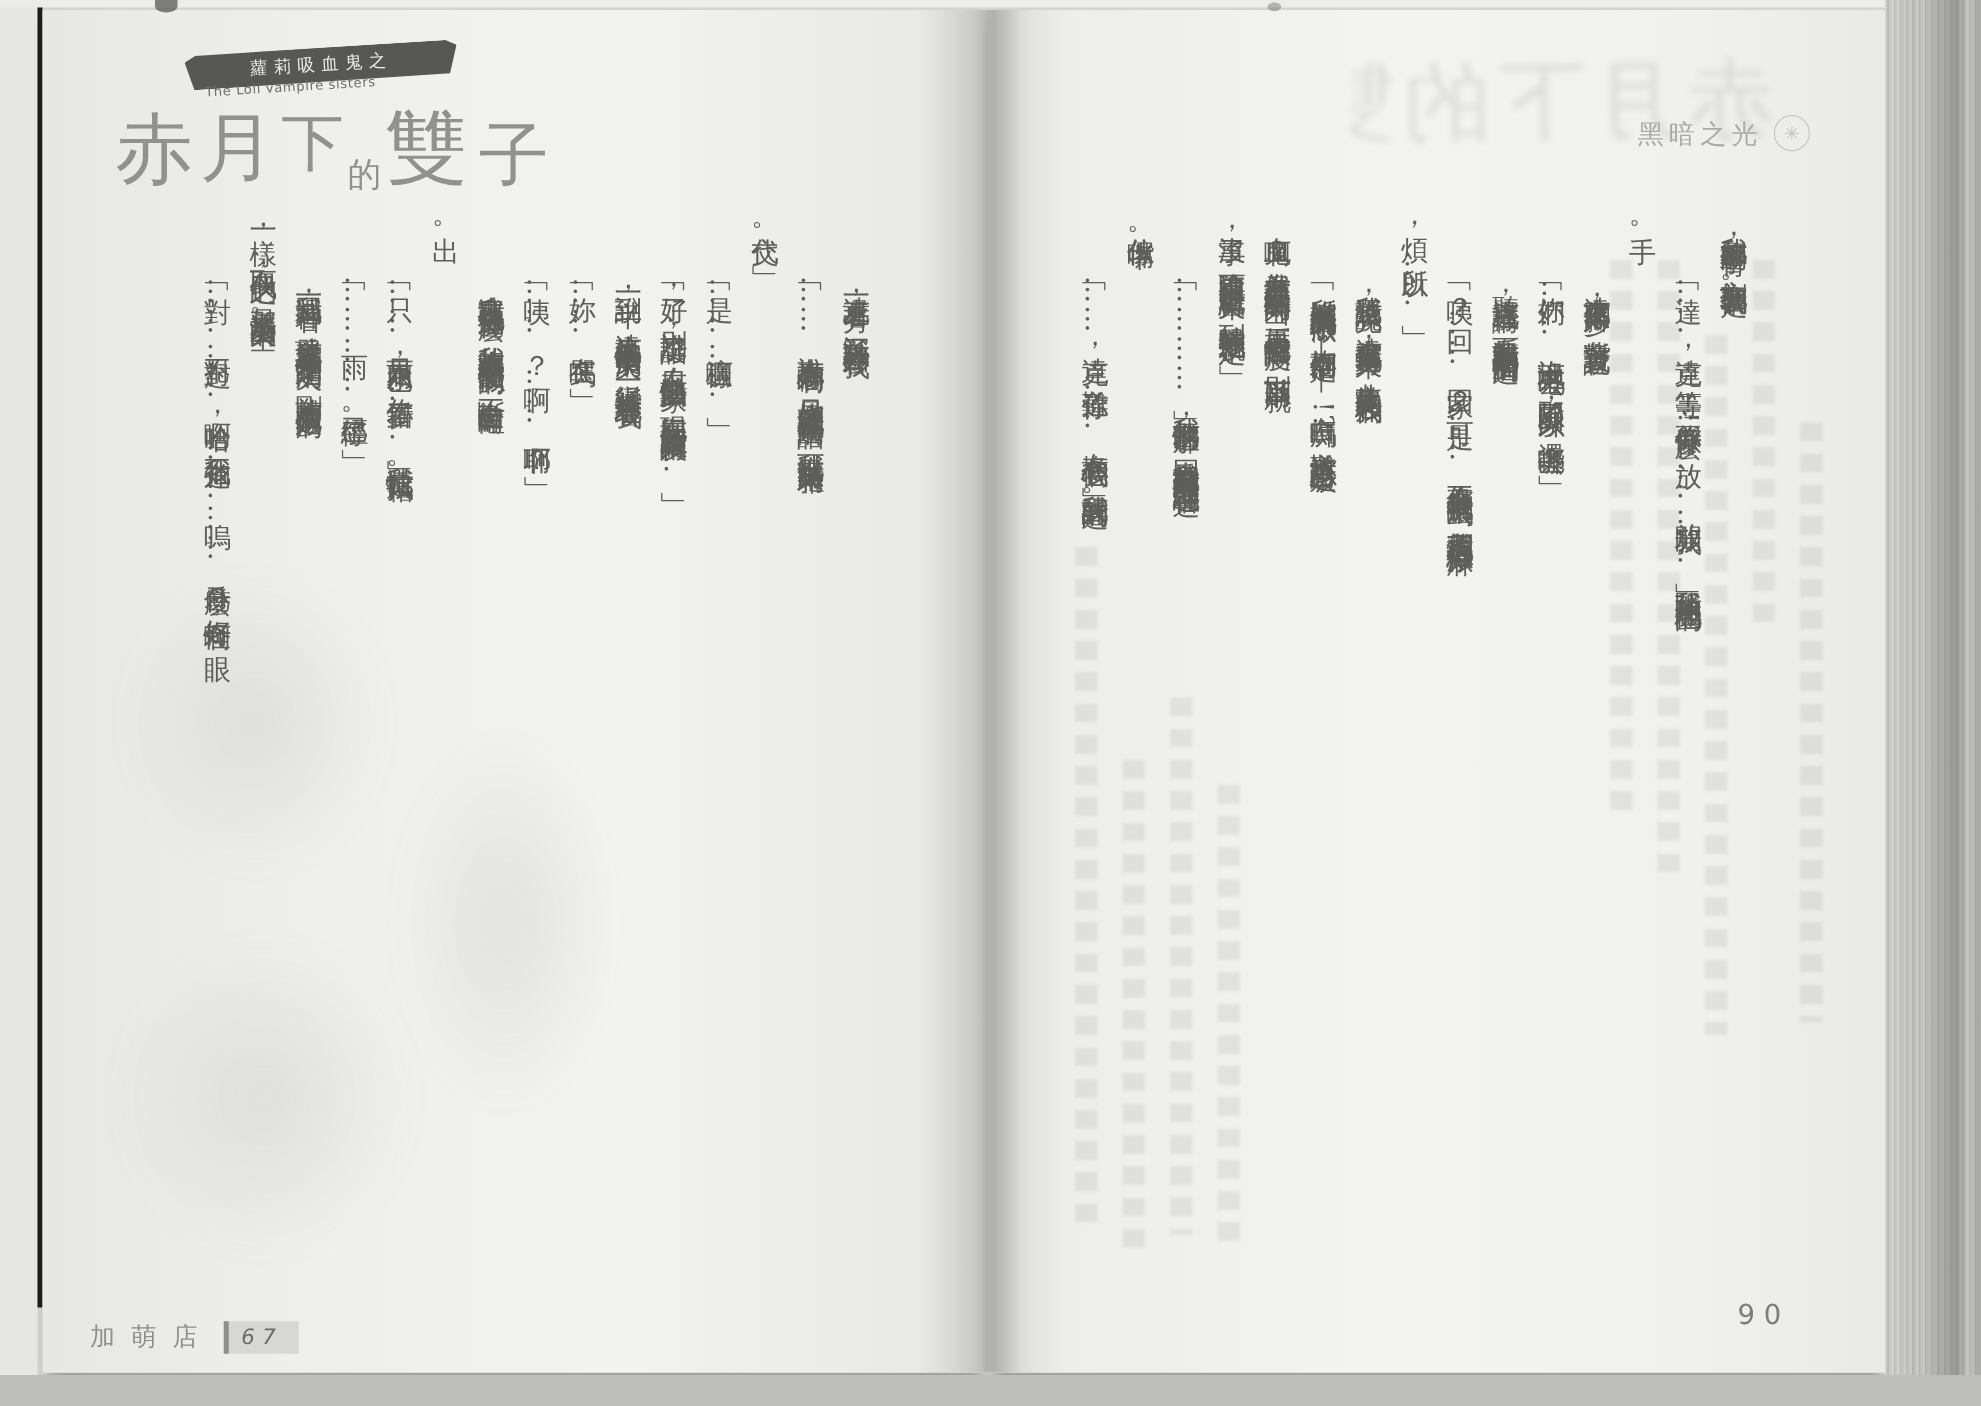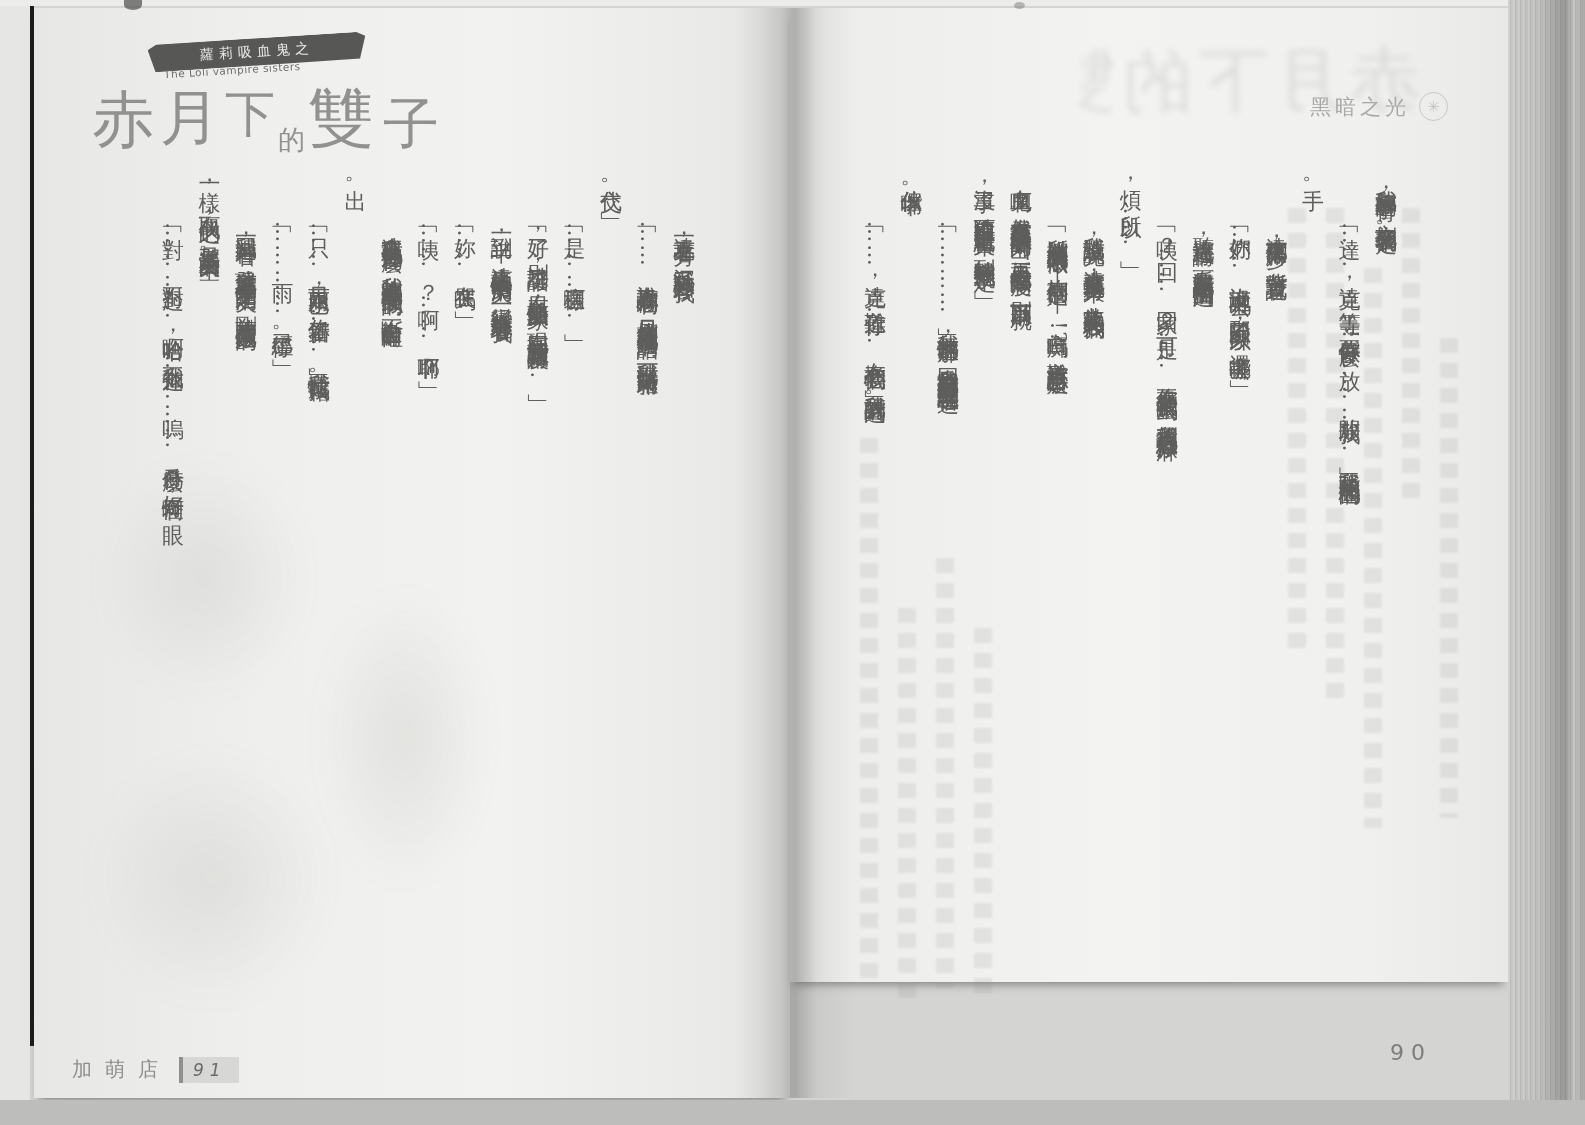--- a/index.html
+++ b/index.html
@@ -19,21 +19,21 @@
   #smudge-1{left:124px;top:0;width:18px;height:10px;background:#4e4e4c;opacity:.7;}
   #smudge-2{left:1014px;top:2px;width:11px;height:7px;background:#6e6e6c;opacity:.45;border-radius:50%;}
 
   
   #left-page{
     left:34px;top:8px;width:756px;height:1090px;
     background:linear-gradient(90deg,#e7e7e5 0,#efefed 30%,#f2f2f0 62%,#e8e8e6 96%,#dddddb 100%);
     box-shadow:0 7px 9px -5px rgba(40,40,38,.5);
   }
   #right-page{
-    left:790px;top:8px;width:718px;height:974px;
+    left:790px;top:8px;width:718px;height:1090px;
     background:linear-gradient(90deg,#d9d9d7 0,#ededeb 5%,#f3f3f1 45%,#f0f0ee 80%,#e9e9e7 100%);
     box-shadow:0 7px 9px -5px rgba(40,40,38,.5);
   }
   #gutter-shadow{
     left:735px;top:8px;width:120px;height:1090px;pointer-events:none;z-index:5;
     background:linear-gradient(90deg,rgba(70,70,68,0) 0,rgba(70,70,68,.16) 38%,rgba(48,48,46,.26) 50%,rgba(110,110,108,.10) 68%,rgba(70,70,68,0) 100%);
   }
   #fore-edge{
     left:1508px;top:0;width:77px;height:1125px;
     background:
@@ -172,21 +172,21 @@
       <div class="col">出。</div>
       <div class="col indent">「只……只是雨水而已，你看錯了……」我慌忙找藉口。</div>
       <div class="col indent">「……雨……已經停了。」</div>
       <div class="col indent">我回過神一看，才發現烏雲竟在不知不覺之間消失了，剛才的大雨就像是假的</div>
       <div class="col">一樣，取而代之的，是那逐漸泛白的天空。</div>
       <div class="col indent">「對……對不起……啊哈哈，我不知道……嗚……爲什麼？好奇怪啊，眼</div>
     </div>
 
   <div class="abs" id="footer-left">
     <span id="shop-label">加萌店</span>
-    <span id="left-page-badge">91</span>
+    <span id="left-page-badge">67</span>
   </div>
 </div>
 
 <div class="abs" id="right-page">
 
   <div id="ghost-title">赤月下的雙子</div>
   <div class="ghost-col g1"></div>
   <div class="ghost-col g2"></div>
   <div class="ghost-col g3"></div>
   <div class="ghost-col g4"></div>

